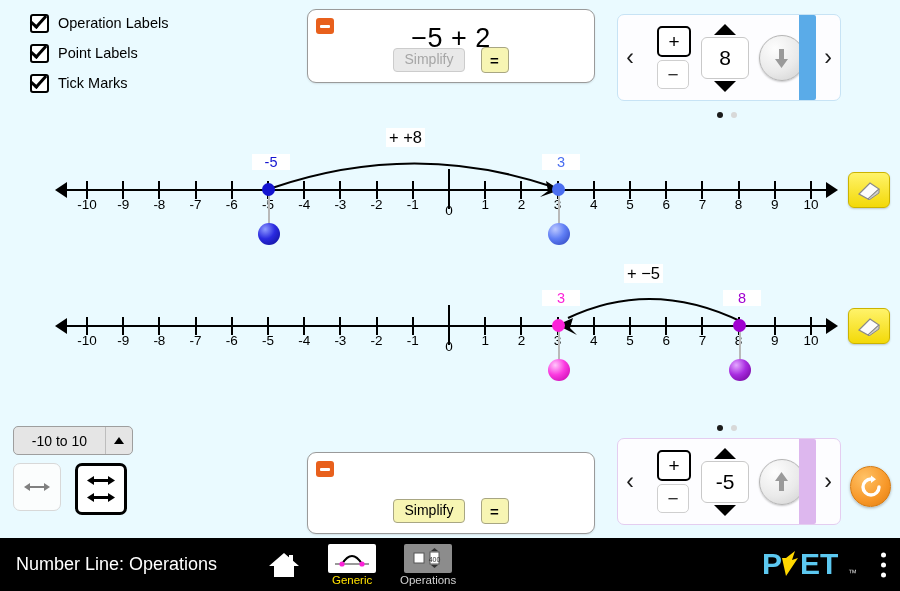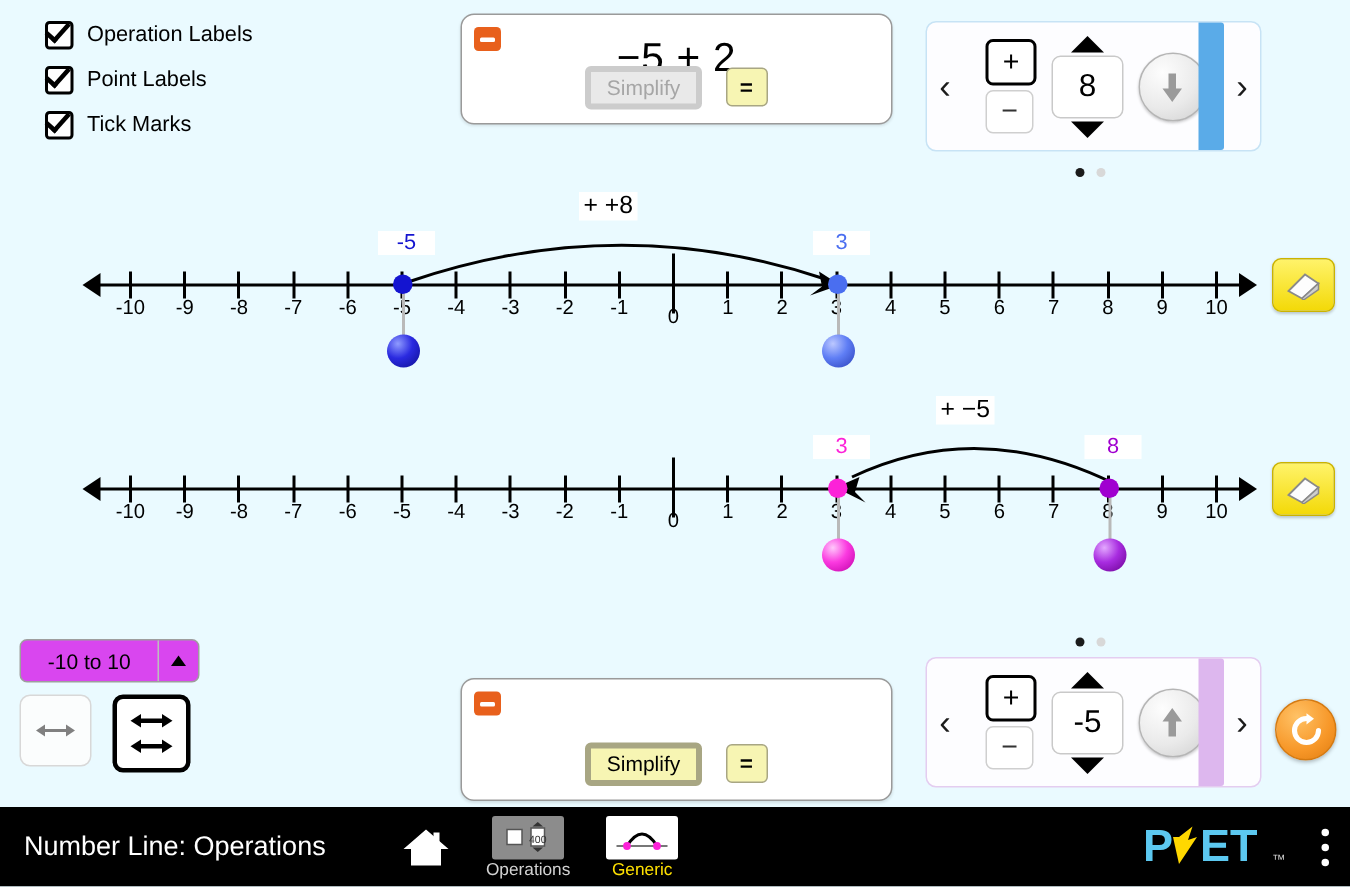--- a/index.html
+++ b/index.html
@@ -24,21 +24,21 @@
   
   .eqpanel{position:absolute;background:#fff;border:1px solid #9a9a9a;border-radius:9px;
            box-shadow:0 1px 2px rgba(0,0,0,.10);}
   .eq-top{left:307px;top:9px;width:286px;height:72px;}
   .eq-bottom{left:307px;top:452px;width:286px;height:80px;}
   .minus-box{position:absolute;left:8px;top:8px;width:18px;height:16px;background:#e8601c;border-radius:3px;
              display:flex;align-items:center;justify-content:center;cursor:pointer;}
   .minus-box i{display:block;width:10px;height:3px;background:#fff;border-radius:1px;}
   .eq-text{position:absolute;left:0;right:0;top:13px;text-align:center;font-size:27px;color:#000;letter-spacing:.5px;}
   .eq-btns{position:absolute;left:0;right:0;bottom:9px;display:flex;justify-content:center;align-items:center;gap:16px;}
-  .btn-simplify{font-size:14px;padding:3px 10px;border-radius:4px;border:4px solid #4c1d95;line-height:1.1;}
+  .btn-simplify{font-size:14px;padding:3px 10px;border-radius:4px;border:1px solid #4c1d95;line-height:1.1;}
   .btn-simplify.enabled{background:#f7f5b3;color:#000;border-color:#a8a683;cursor:pointer;}
   .btn-simplify.disabled{background:#e9e9e9;color:#a6a6a6;border-color:#cccccc;}
   .btn-eq{width:26px;height:24px;background:#f7f5b3;border:1px solid #a8a683;border-radius:4px;
           display:flex;align-items:center;justify-content:center;font-size:15px;font-weight:bold;color:#000;cursor:pointer;}
 
   
   .carousel{position:absolute;height:85px;background:#fdfdff;border-radius:7px;display:flex;align-items:center;}
   .car-top{left:617px;top:14px;width:222px;border:1px solid #c7e3f5;}
   .car-bottom{left:617px;top:438px;width:222px;border:1px solid #e4cdf0;}
   .car-arrow{width:24px;text-align:center;font-size:23px;color:#1b1b1b;cursor:pointer;user-select:none;line-height:1;}
@@ -73,21 +73,21 @@
   .pt{position:absolute;width:13px;height:13px;border-radius:50%;}
   .ptlabel{position:absolute;font-size:14.5px;background:#ffffff;padding:0 2px;text-align:center;width:34px;}
   .stem{position:absolute;width:1.5px;background:#b9b9b9;}
   .ball{position:absolute;width:22px;height:22px;border-radius:50%;cursor:pointer;}
   .oplabel{position:absolute;font-size:16.5px;color:#000;background:#ffffff;padding:0 3px;white-space:nowrap;}
   .erase{position:absolute;width:40px;height:34px;border-radius:6px;
          background:linear-gradient(#fff36a,#f3d908);border:1px solid #cbb300;cursor:pointer;
          display:flex;align-items:center;justify-content:center;box-shadow:0 1px 2px rgba(0,0,0,.2);}
 
   
-  .rangebox{position:absolute;left:13px;top:426px;width:118px;height:27px;background:#d946ef;border:1px solid #9e9e9e;
+  .rangebox{position:absolute;left:13px;top:426px;width:118px;height:27px;background:#e5e5e5;border:1px solid #9e9e9e;
             border-radius:5px;display:flex;align-items:center;cursor:pointer;}
   .rangebox .val{flex:1;text-align:center;font-size:14px;color:#000;}
   .rangebox .sep{width:1px;height:100%;background:#bdbdbd;}
   .rangebox .cv{width:26px;display:flex;align-items:center;justify-content:center;}
   .lineradios{position:absolute;left:13px;top:463px;display:flex;gap:14px;}
   .lr{width:46px;height:46px;border-radius:7px;background:#fbfdfd;border:1px solid #d8d8d8;
       display:flex;flex-direction:column;align-items:center;justify-content:center;gap:6px;cursor:pointer;}
   .lr.sel{border:3px solid #000;background:#fff;}
   .resetall{position:absolute;left:850px;top:466px;width:39px;height:39px;border-radius:50%;
             background:radial-gradient(circle at 35% 28%,#ffc266 0%,#f79728 60%,#e07c10 100%);
@@ -381,43 +381,43 @@
 
 <div class="navbar">
   <div class="nav-title">Number Line: Operations</div>
   <div class="home">
     <svg width="34" height="28" viewBox="0 0 34 28">
       <path d="M17 2 L32 15 L27 15 L27 26 L7 26 L7 15 L2 15 Z" fill="#fff"></path>
       <rect x="22" y="4" width="4" height="7" fill="#fff"></rect>
     </svg>
   </div>
   <div class="tabs">
+    <div class="tab active">
+      <div class="thumb">
+        <svg width="44" height="26" viewBox="0 0 44 26">
+          <line x1="5" y1="19" x2="39" y2="19" stroke="#777" stroke-width="1.3"></line>
+          <path d="M12 19 Q 22 3 32 19" stroke="#000" stroke-width="2" fill="none"></path>
+          <circle cx="12" cy="19" r="2.6" fill="#fc22d8"></circle>
+            <circle cx="32" cy="19" r="2.6" fill="#fc22d8"></circle>
+        </svg>
+      </div>
+      <div class="tlabel">Generic</div>
+    </div>
     <div class="tab">
       <div class="thumb">
         <svg width="44" height="26" viewBox="0 0 44 26">
           <rect x="8" y="8" width="10" height="10" fill="#fff" stroke="#555"></rect>
           <rect x="24" y="7" width="9" height="12" fill="#fff" stroke="#555"></rect>
           <path d="M28.5 3 L32 6 L25 6 Z" fill="#333"></path>
             <path d="M28.5 23 L32 20 L25 20 Z" fill="#333"></path>
           <text x="28.5" y="17" font-size="7" text-anchor="middle" fill="#333">400</text>
         </svg>
       </div>
       <div class="tlabel">Operations</div>
     </div>
-    <div class="tab active">
-      <div class="thumb">
-        <svg width="44" height="26" viewBox="0 0 44 26">
-          <line x1="5" y1="19" x2="39" y2="19" stroke="#777" stroke-width="1.3"></line>
-          <path d="M12 19 Q 22 3 32 19" stroke="#000" stroke-width="2" fill="none"></path>
-          <circle cx="12" cy="19" r="2.6" fill="#fc22d8"></circle>
-            <circle cx="32" cy="19" r="2.6" fill="#fc22d8"></circle>
-        </svg>
-      </div>
-      <div class="tlabel">Generic</div>
-    </div>
   </div>
   <div class="phet">
     <svg width="96" height="34" viewBox="0 0 96 34">
       <text x="0" y="26" font-size="30" font-weight="bold" fill="#5cc8f0" font-family="Liberation Sans, sans-serif">P</text>
       <text x="38" y="26" font-size="30" font-weight="bold" fill="#5cc8f0" font-family="Liberation Sans, sans-serif">ET</text>
       <path d="M24 28 L24 10 L20 10 Z" fill="#ffd800"></path>
       <path d="M24 28 L24 10 L33 3 L30 12 L36 10 Z" fill="#ffd800"></path>
       <text x="86" y="28" font-size="9" fill="#cfcfcf">™</text>
     </svg>
   </div>

